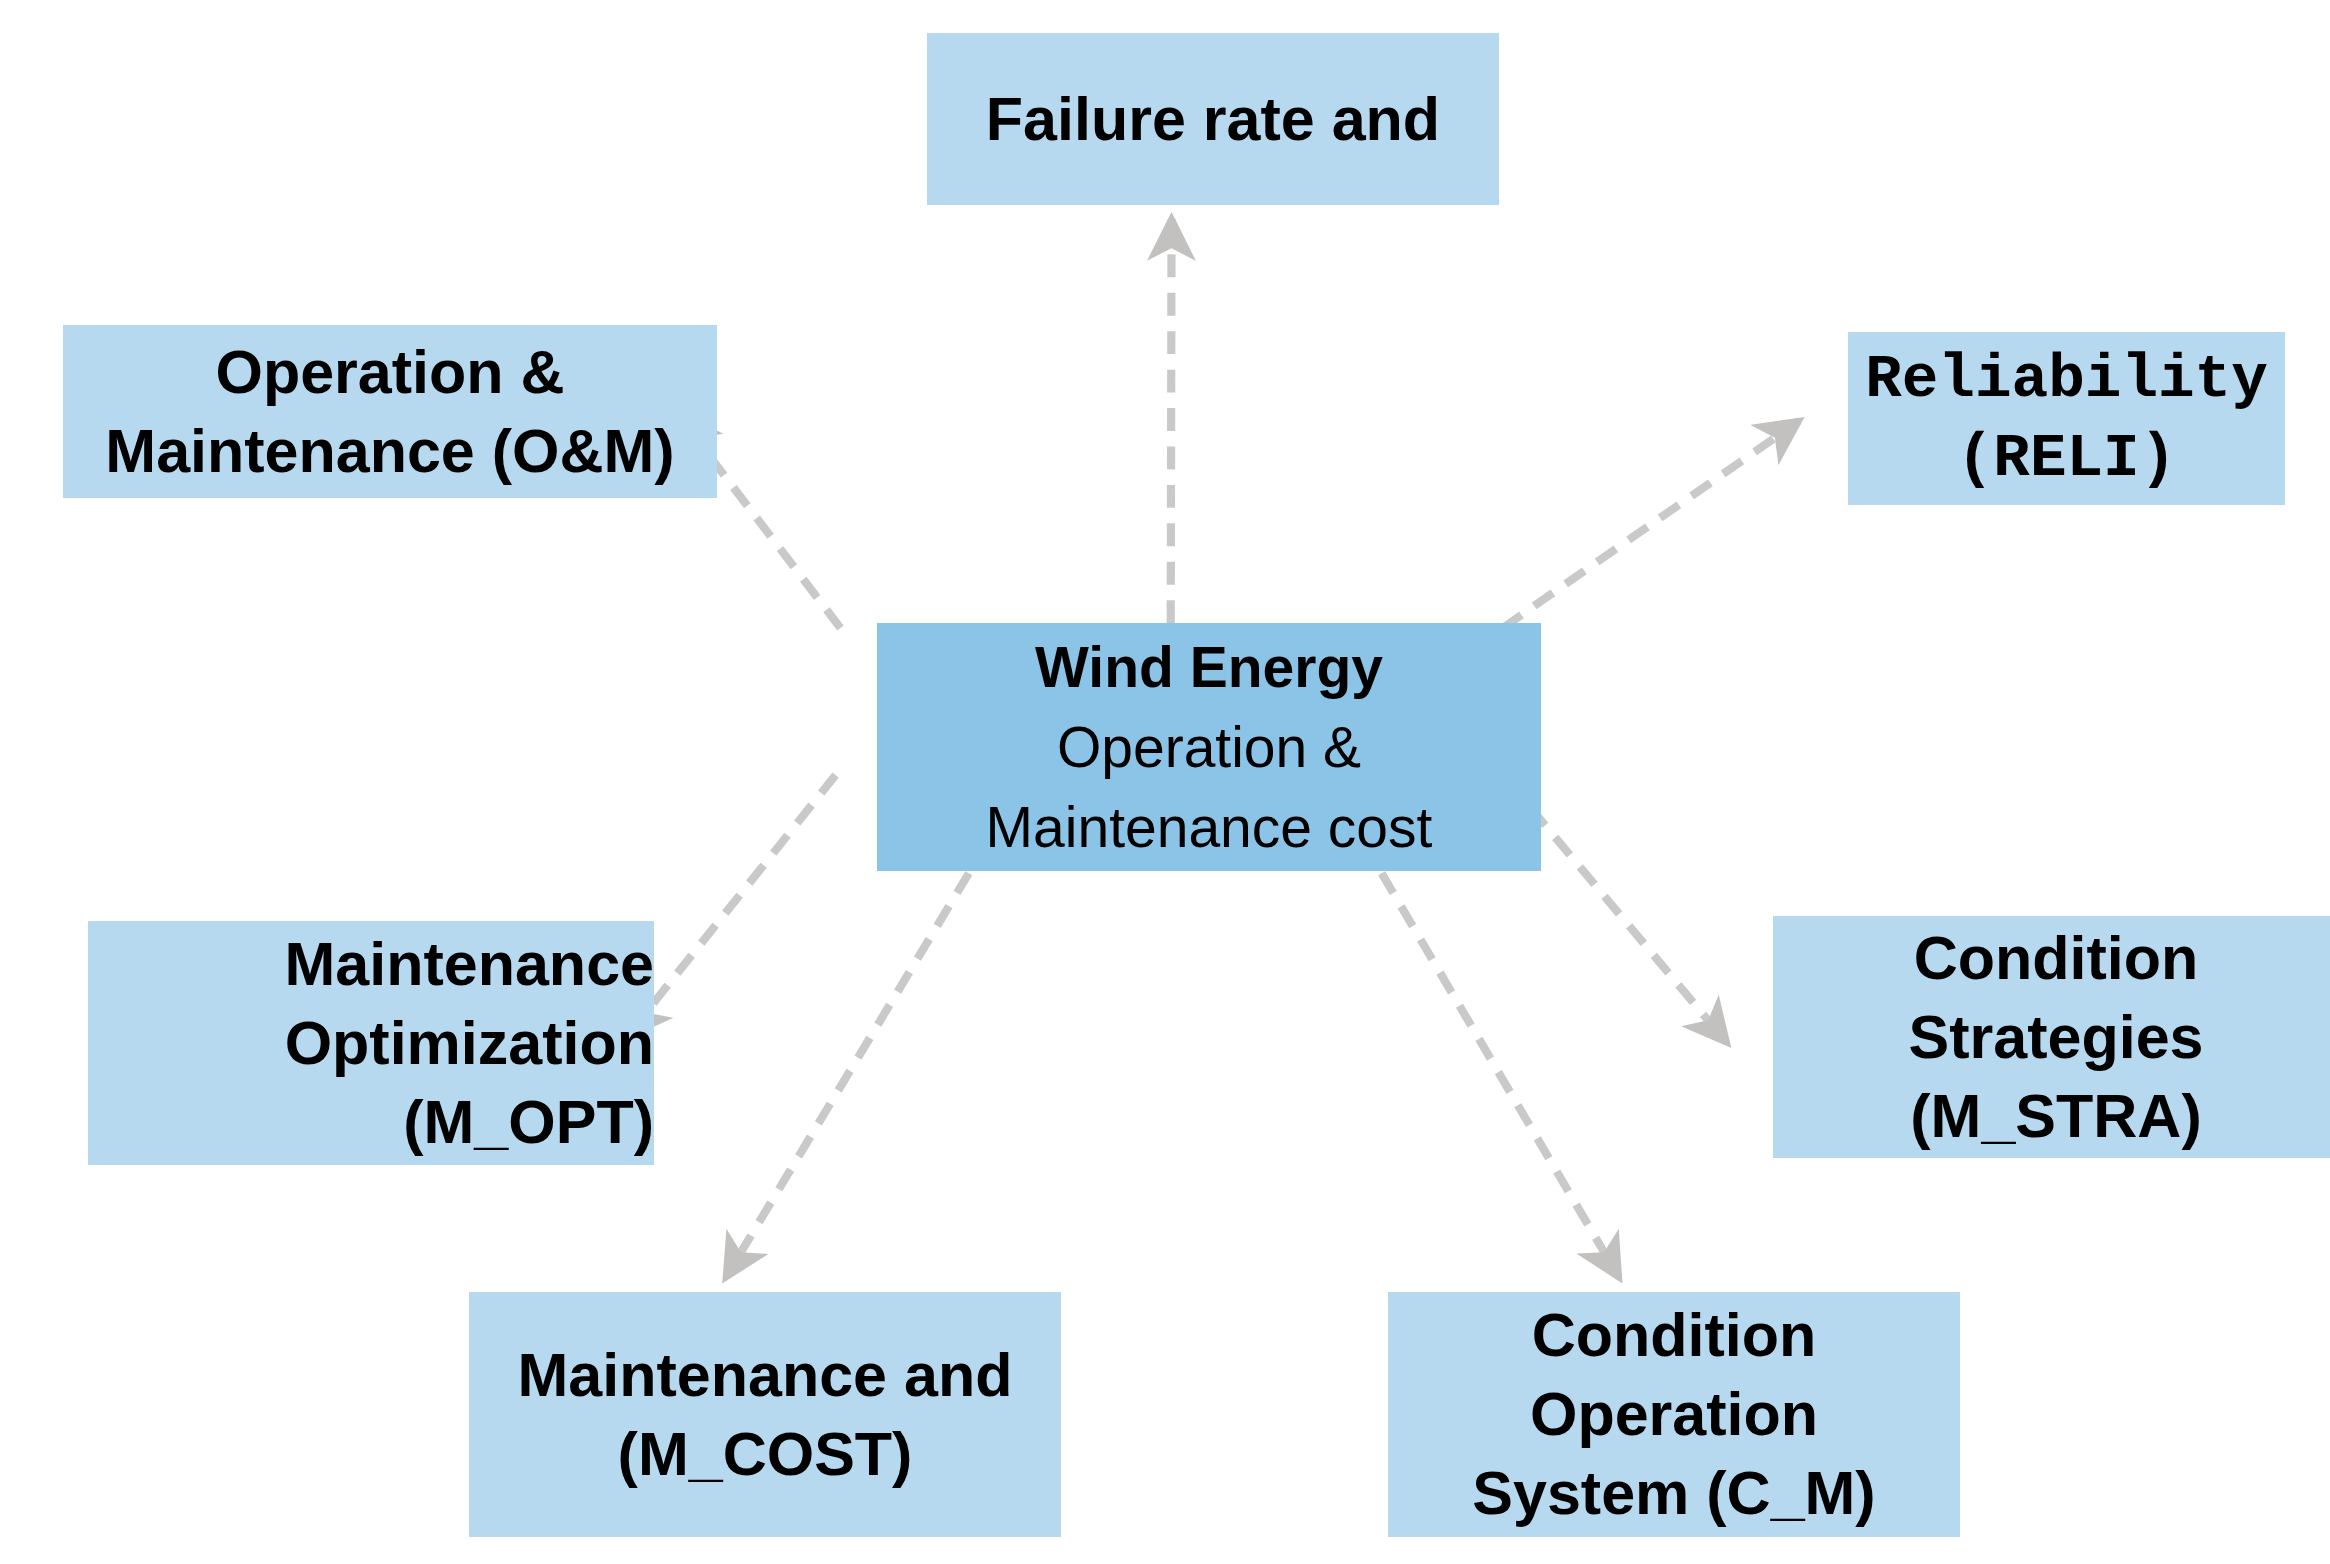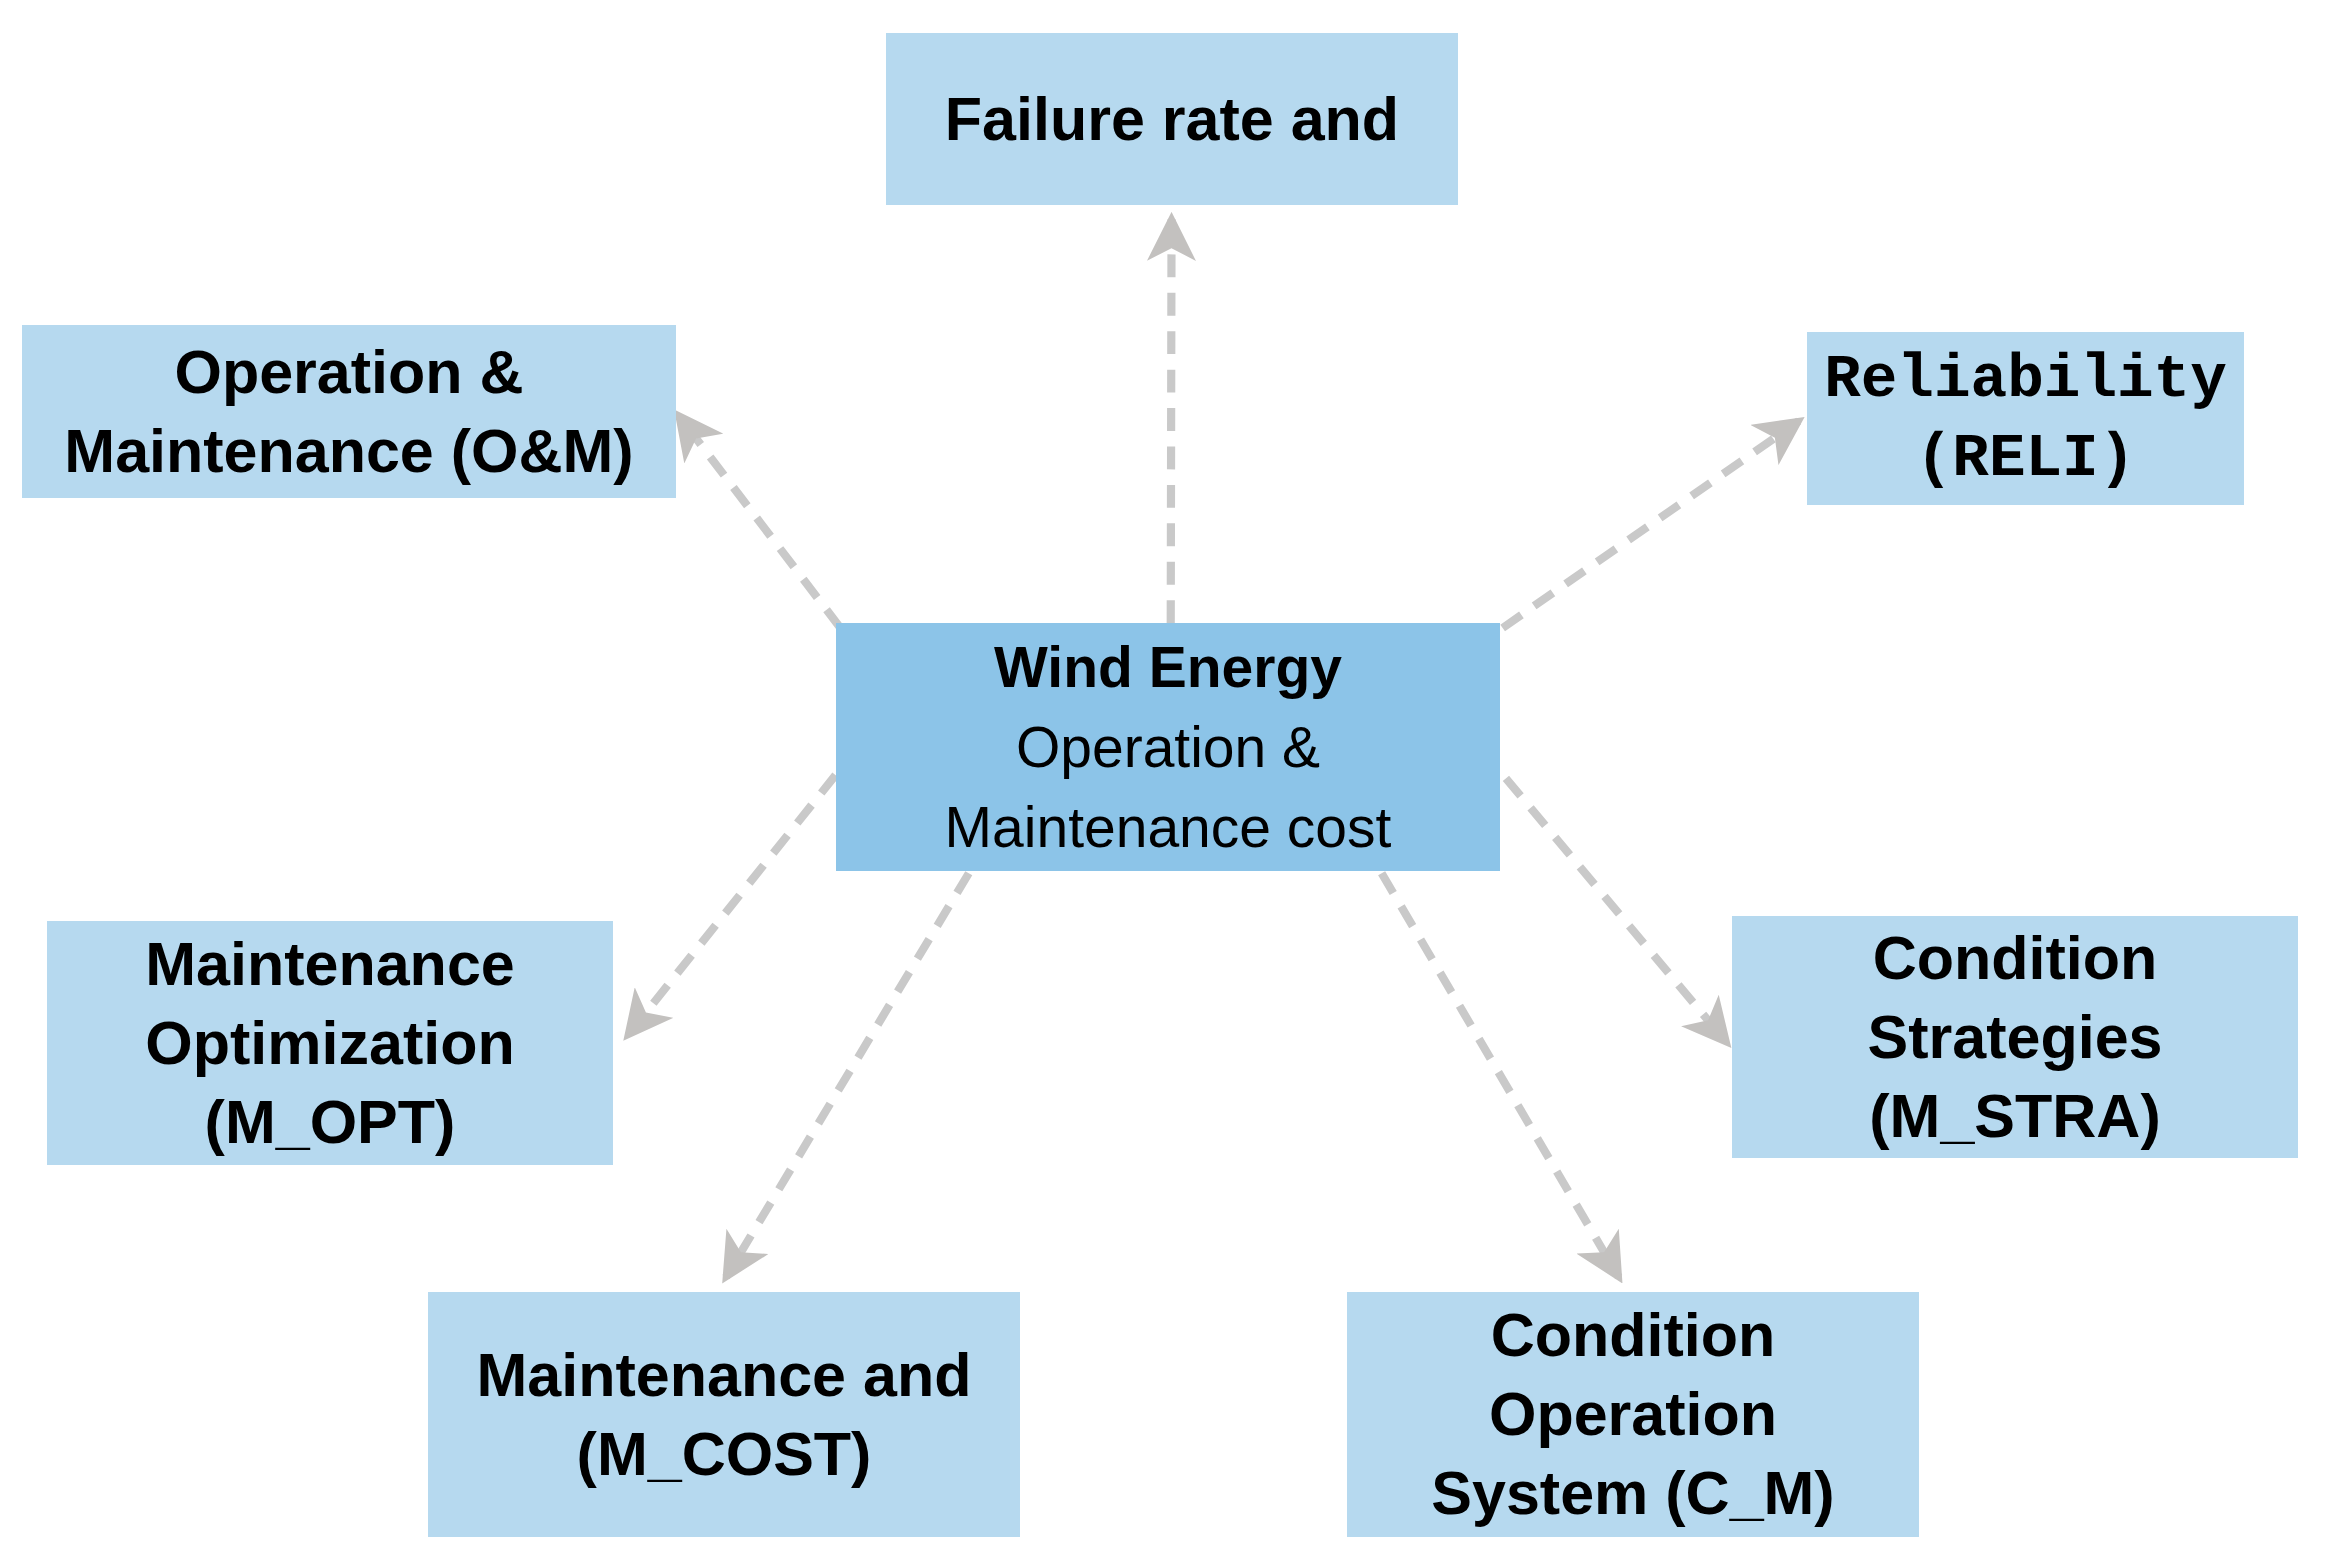--- a/index.html
+++ b/index.html
@@ -33,27 +33,28 @@
     background: #b6d9ef;
     color: #000000;
     display: flex;
     flex-direction: column;
     align-items: center;
     justify-content: center;
     text-align: center;
     font-weight: 700;
     font-size: 61px;
     line-height: 79px;
+    margin-left: 41px;
   }
   .node .line { white-space: nowrap; }
 
   .box-fail  { left: 886px; top: 33px;   width: 572px; height: 172px; }
   .box-om    { left: 22px;   top: 325px;  width: 654px; height: 173px; }
   .box-reli  { left: 1807px; top: 332px;  width: 437px; height: 173px; font-family: Liberation Mono, monospace; }
-  .box-mopt  { left: 47px;   top: 921px; width: 566px; height: 244px; }
+  .box-mopt  { left: 47px;   top: 921px; width: 566px; height: 244px; align-items: flex-end; }
   .box-mstra { left: 1732px; top: 916px; width: 566px; height: 242px; }
   .box-mcost { left: 428px;  top: 1292px; width: 592px; height: 245px; }
   .box-cm    { left: 1347px; top: 1292px; width: 572px; height: 245px; }
 
   .box-center {
     left: 836px; top: 623px; width: 664px; height: 248px;
     background: #8cc4e8;
     font-size: 57px;
     line-height: 80px;
   }

